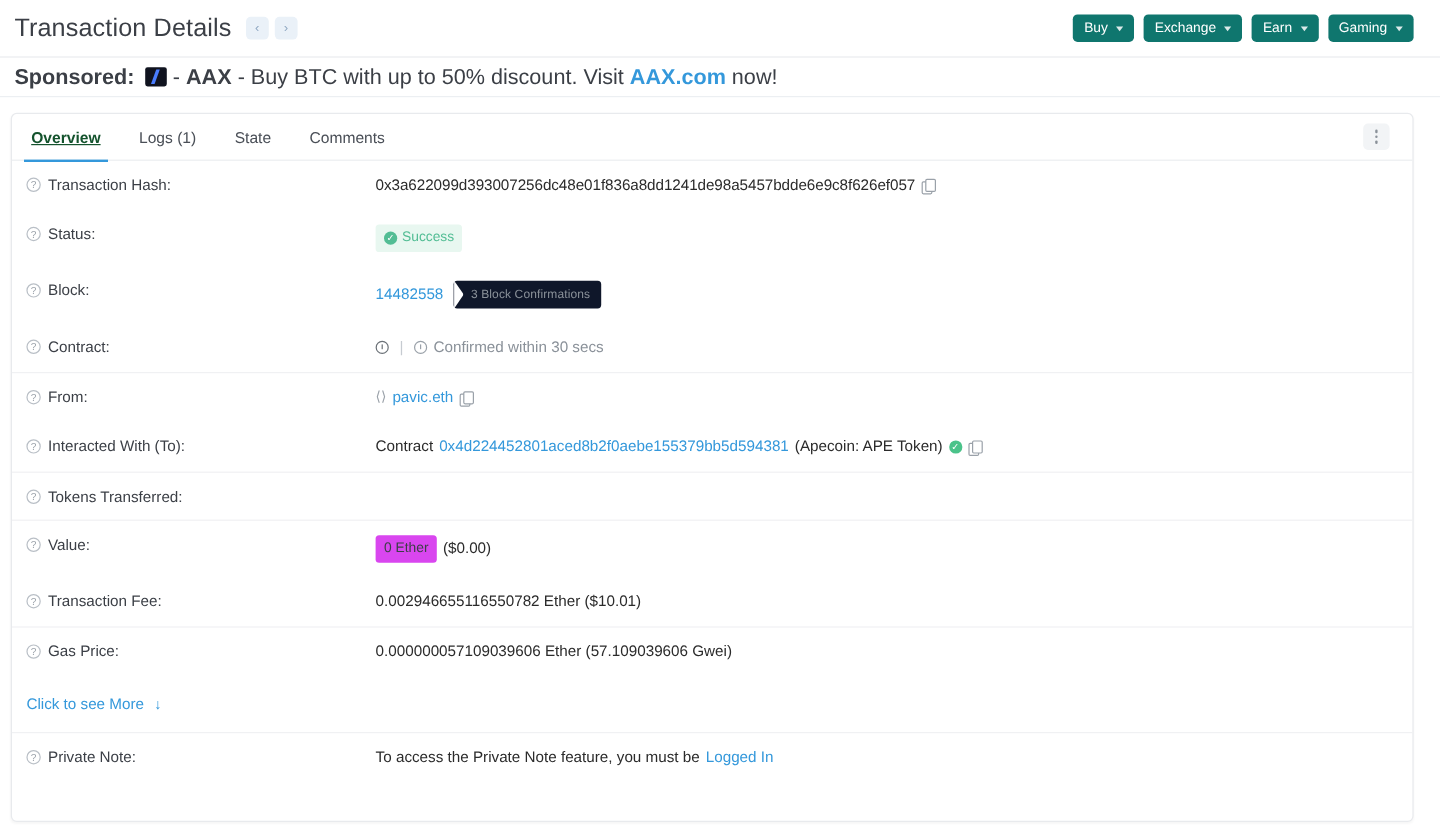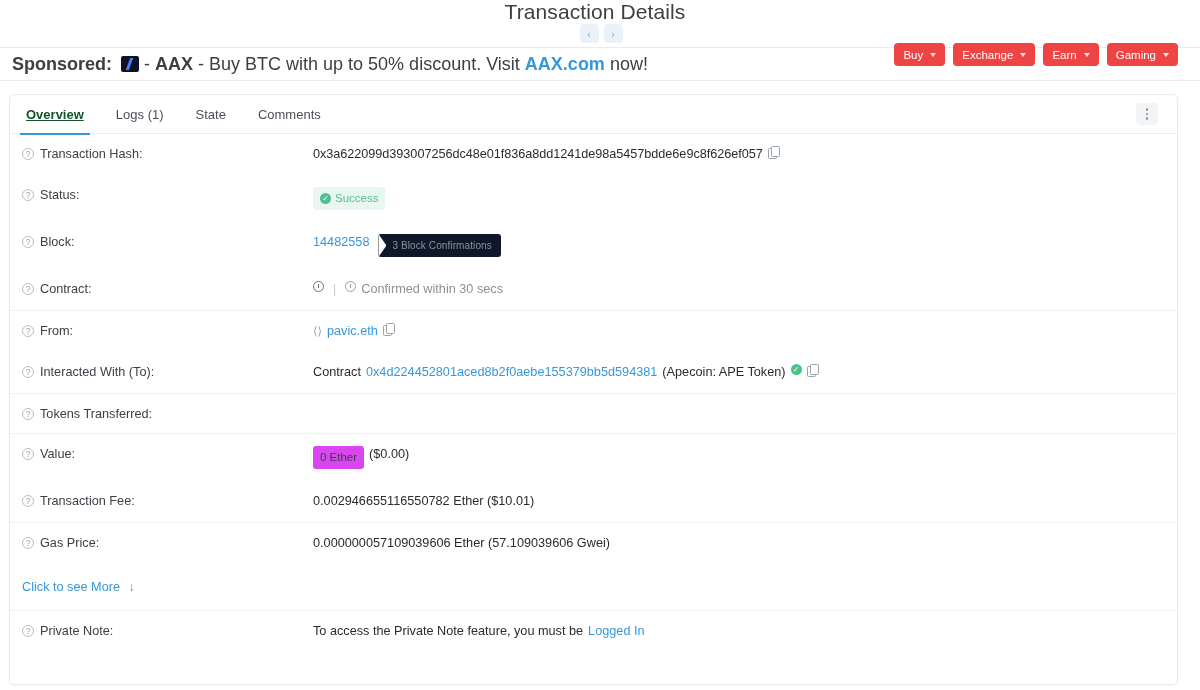--- a/index.html
+++ b/index.html
@@ -13,21 +13,20 @@
   }
 
   
   .page-header {
     height: 48px;
     display: flex;
     align-items: center;
     padding: 0 22px 0 12px;
     border-bottom: 1px solid #e9ecef;
     background: #fff;
-    flex-direction: column;
   }
   .page-title {
     font-size: 21px;
     color: #3b3f46;
     font-weight: 400;
     letter-spacing: .1px;
   }
   .nav-arrows { display: flex; gap: 5px; margin-left: 12px; }
   .nav-btn {
     width: 19px; height: 19px;
@@ -36,21 +35,21 @@
     color: #8fa8c2;
     font-size: 11px;
     line-height: 19px;
     text-align: center;
     cursor: pointer;
     border: none;
     font-family: "Liberation Sans", sans-serif;
   }
   .header-actions { margin-left: auto; display: flex; gap: 8px; }
   .hdr-btn {
-    background: #ef4444;
+    background: #0f766e;
     color: #fff;
     border: none;
     border-radius: 4px;
     font-size: 11.5px;
     padding: 0 9px;
     height: 23px;
     display: flex;
     align-items: center;
     gap: 7px;
     cursor: pointer;
@@ -169,21 +168,21 @@
     border-radius: 50%;
     border: 1px solid #b9bfc6;
     color: #9aa1a9;
     font-size: 8.5px;
     line-height: 10px;
     text-align: center;
     font-family: "Liberation Sans", sans-serif;
   }
   .row-value {
     display: flex;
-    align-items: flex-start;
+    align-items: center;
     flex-wrap: wrap;
     gap: 5px;
     color: #2b2b2b;
     line-height: 17px;
   }
   .mono-hash { font-size: 12.7px; letter-spacing: -.05px; }
 
   .copy-icon {
     width: 11px; height: 12px;
     position: relative;

